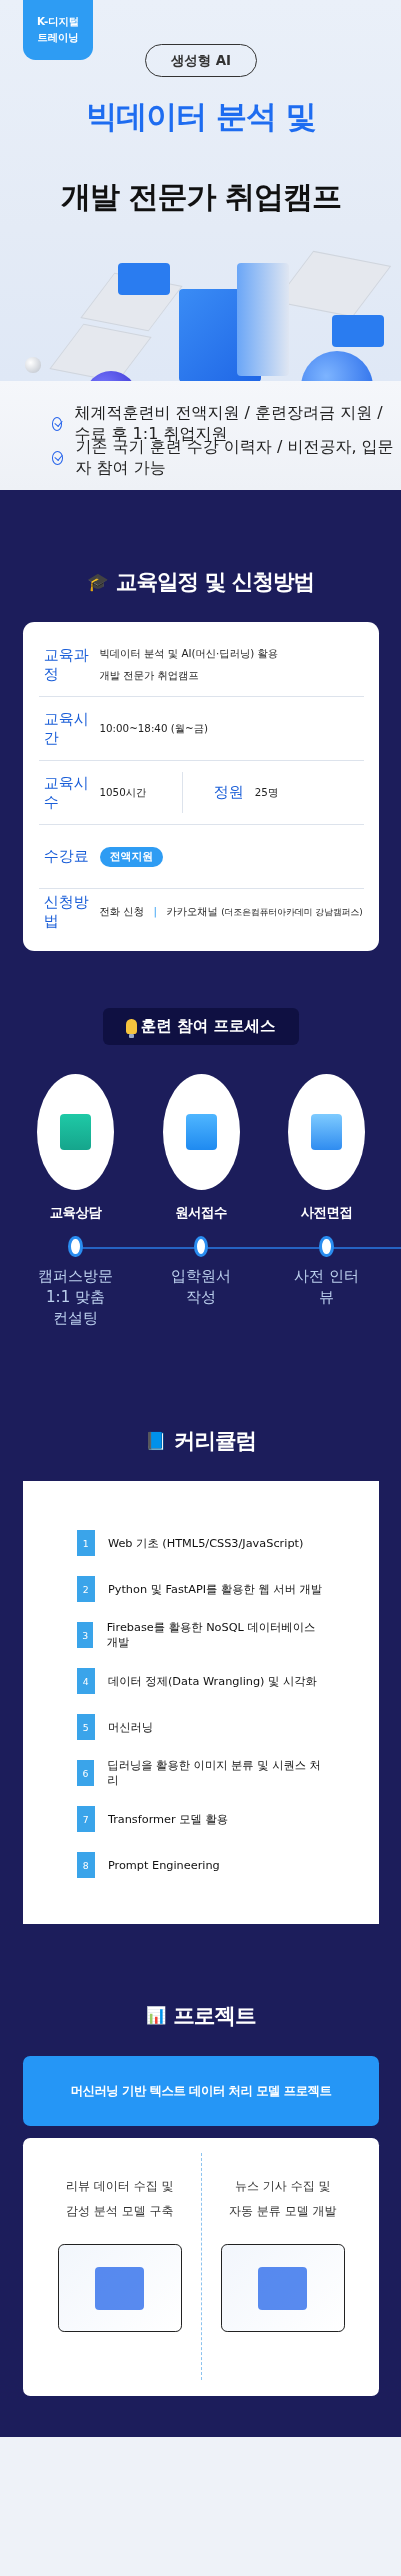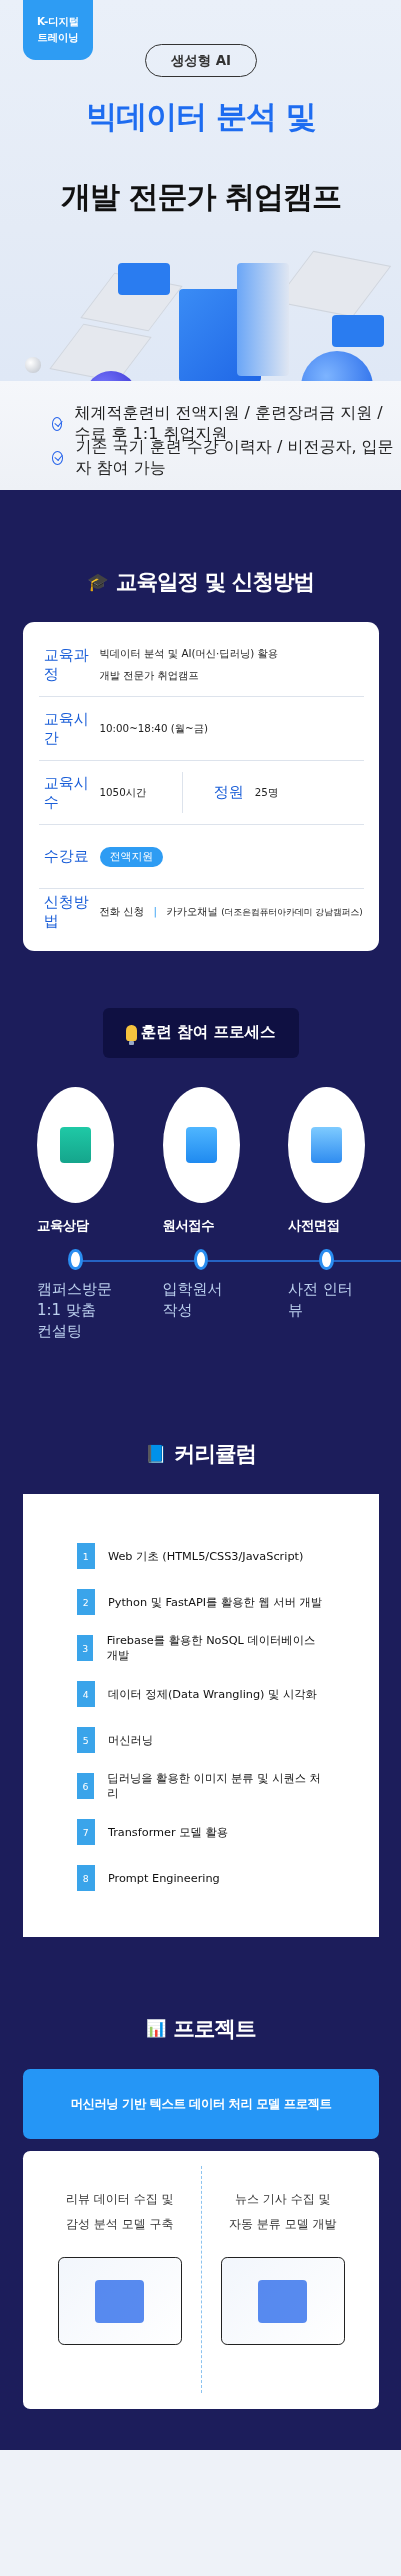--- a/index.html
+++ b/index.html
@@ -21,28 +21,28 @@
 .check:after{content:"";position:absolute;left:3.1px;top:1px;width:3.6px;height:6.2px;border-right:1.5px solid #2563eb;border-bottom:1.5px solid #2563eb;transform:rotate(40deg)}
 .navy{background:#1c1d5b;padding:77px 0 41px;position:relative}
 .sec-title{display:flex;justify-content:center;align-items:center;gap:7.2px;font-weight:bold;font-size:21.6px;color:#fff;letter-spacing:-1px}
 .card{background:#fff;border-radius:11.3px;margin:26px 23px 0;padding:11.3px 15.5px 15.5px}
 .row{display:flex;align-items:center;border-bottom:0.5px solid #dde3ec;min-height:64px;font-size:10.3px}
 .row:last-child{border-bottom:none;min-height:46px}
 .lbl{width:61px;color:#1a5ed8;font-weight:normal;font-size:15px;padding-left:5.2px}
 .val{color:#222;line-height:21.6px}
 .split{display:flex;align-items:center;flex:1}
 .split .vsep{width:0.5px;height:41px;background:#dde3ec;margin:0 31px 0 36px}
-.chip{background:#2e9cf3;color:#fff;border-radius:15.5px;padding:3.1px 10.3px;font-weight:normal;font-size:10.8px}
+.chip{background:#2e9cf3;color:#fff;border-radius:15.5px;padding:3.1px 10.3px;font-weight:bold;font-size:10.8px}
 .apply-sep{color:#2e9cf3;margin:0 6.2px}
 .small{font-size:8.8px}
-.proc-head{margin:57px auto 0;width:196px;height:50px;background:#0f1042;border-radius:6.2px;display:flex;align-items:center;justify-content:center;gap:4.1px;color:#fff;font-size:15.5px;font-weight:bold}
+.proc-head{margin:57px auto 0;width:196px;height:37px;background:#0f1042;border-radius:6.2px;display:flex;align-items:center;justify-content:center;gap:4.1px;color:#fff;font-size:15.5px;font-weight:bold}
 .bulb{width:10.3px;height:15.5px;border-radius:5.2px 5.2px 3.1px 3.1px;background:#f6c33e;position:relative}
 .bulb:after{content:"";position:absolute;bottom:-4.1px;left:2.6px;width:5.2px;height:4.1px;background:#9aa9c7;border-radius:1px}
 .steps{position:relative;display:flex;justify-content:space-between;padding:0 37px;margin-top:29px}
-.step{width:77px;text-align:left;color:#fff}
+.step{width:77px;text-align:center;color:#fff}
 .circle{width:77px;height:116px;border-radius:50%;background:#fff;display:flex;align-items:center;justify-content:center}
 .step h4{font-size:13.4px;margin-top:14.4px;letter-spacing:-0.5px}
 .dot{width:14.4px;height:21.6px;border-radius:50%;background:#fff;border:3.6px solid #2a8df0;margin:13.4px auto 0;position:relative;z-index:2}
 .step p{color:#bcd0ee;font-size:15px;line-height:20.6px;margin-top:9.3px}
 .line{position:absolute;height:2.1px;background:#2563c4;z-index:1}
 .steps2{display:flex;justify-content:center;gap:52px;margin-top:31px;position:relative}
 .icon-box{width:31px;height:36px;border-radius:4.1px}
 .curr{background:#fff;margin:26px 23px 0;padding:39px 54px 36px}
 .curr li{list-style:none;display:flex;align-items:center;height:46px;font-size:11.3px;color:#111}
 .num{width:17.5px;height:26px;background:#3aa4ea;color:#fff;display:flex;align-items:center;justify-content:center;font-size:9.3px;margin-right:13.4px}

